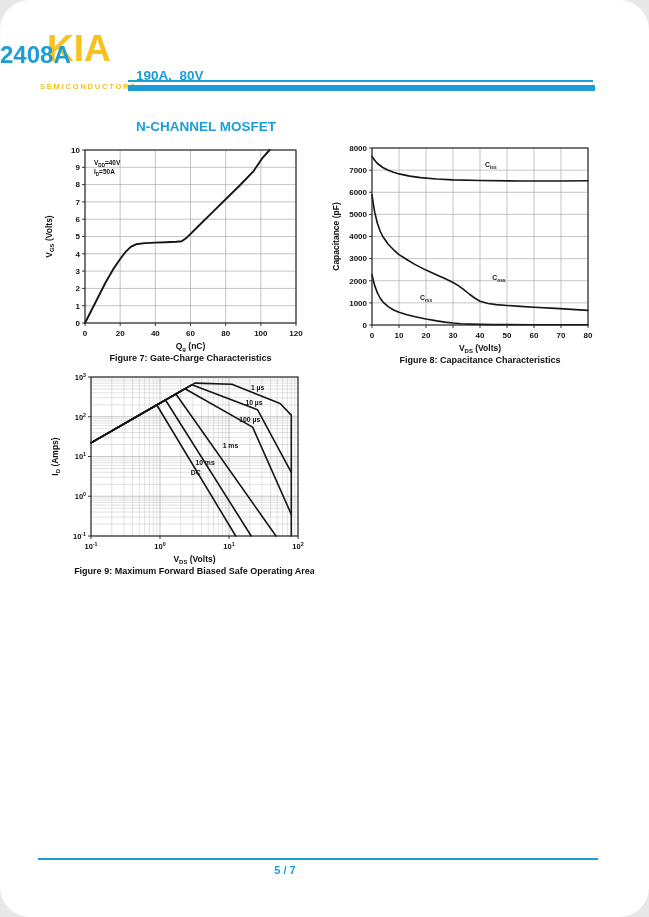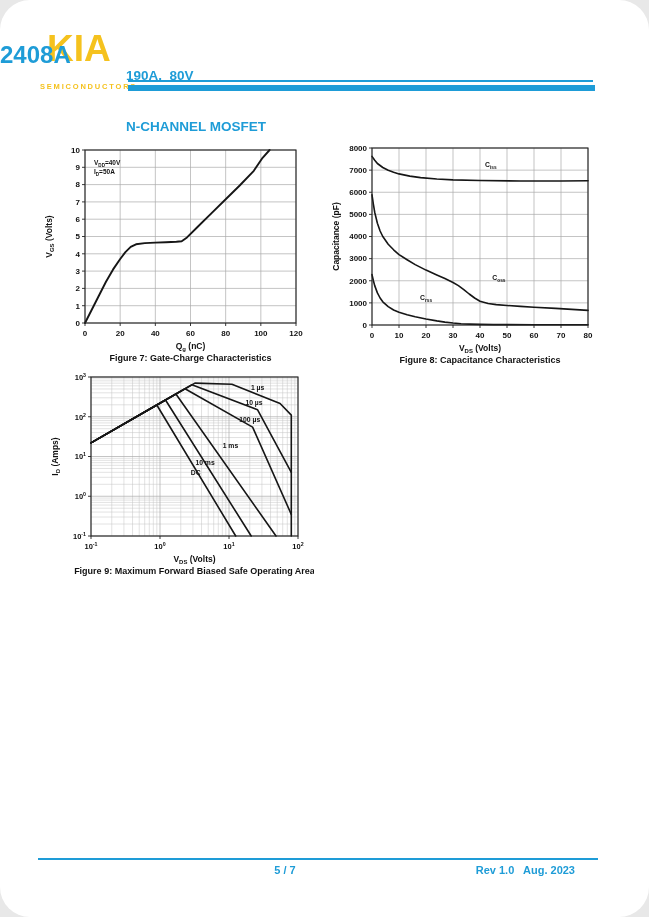--- a/index.html
+++ b/index.html
@@ -1,21 +1,21 @@
 <!DOCTYPE html>
 <html><head>
 <meta charset="utf-8">
 <style>
   html,body{margin:0;padding:0;background:#e8e8e8;}
   .page{position:relative;width:649px;height:917px;background:#ffffff;margin:0 auto;
         font-family:"Liberation Sans",sans-serif;overflow:hidden;border-radius:30px;}
   
   .logo{position:absolute;left:47px;top:28px;font-size:37px;font-weight:900;letter-spacing:0px;}
   .logo-sub{position:absolute;left:40px;top:82px;font-size:7.5px;font-weight:700;letter-spacing:1.8px;}
-  .title-block{position:absolute;left:126px;top:33px;font-size:13.5px;font-weight:700;line-height:17px;white-space:pre;}
+  .title-block{position:absolute;left:136px;top:33px;font-size:13.5px;font-weight:700;line-height:17px;white-space:pre;}
   .part-number{position:absolute;left:0;top:41px;width:575px;text-align:left;font-size:24px;font-weight:600;}
   .rule-thin{position:absolute;left:128px;top:80px;width:465px;height:1.5px;}
   .rule-thick{position:absolute;left:128px;top:85px;width:467px;height:6px;}
   
   .footer-rule{position:absolute;left:38px;top:858px;width:560px;height:1.5px;}
   .page-indicator{position:absolute;left:235px;top:864px;width:100px;text-align:center;font-size:11px;font-weight:700;}
   .rev-block{position:absolute;left:0;top:864px;width:575px;text-align:right;font-size:11px;font-weight:700;white-space:pre;}
   
   .chart{position:absolute;}
   #fig7{left:38px;top:138px;}
@@ -291,15 +291,14 @@
       <text x="194.46206163582573" y="82.38623068942698" font-size="6.8" font-weight="700" fill="#111111" text-anchor="middle"><tspan>1 ms</tspan></text>
       <text x="169.0716634504987" y="98.75243034244441" font-size="6.8" font-weight="700" fill="#111111" text-anchor="middle"><tspan>10 ms</tspan></text>
       <text x="159.77746185157423" y="109.12371304757036" font-size="6.8" font-weight="700" fill="#111111" text-anchor="middle"><tspan>DC</tspan></text>
       <text x="158.5" y="196" font-size="8.5" font-weight="700" fill="#111111" text-anchor="middle"><tspan>V</tspan><tspan dy="2" font-size="70%">DS</tspan><tspan dy="-2"> (Volts)</tspan></text>
       <text x="22" y="90.5" font-size="8.5" font-weight="700" fill="#111111" text-anchor="middle" transform="rotate(-90 22 90.5)"><tspan>I</tspan><tspan dy="2" font-size="70%">D</tspan><tspan dy="-2"> (Amps)</tspan></text>
       <text x="158.5" y="207.5" font-size="9" font-weight="700" fill="#111111" text-anchor="middle"><tspan>Figure 9: Maximum Forward Biased Safe Operating Area</tspan></text>
     </svg>
 
   <div class="footer-rule" style="background: rgb(30, 156, 215);"></div>
   <div class="page-indicator" style="color: rgb(30, 156, 215);">5 / 7</div>
-  <div class="rev-block" style="color: rgb(30, 156, 215);">Rev 1.0   Aug. 2023</div>
 
 </div>
 
 </body></html>

